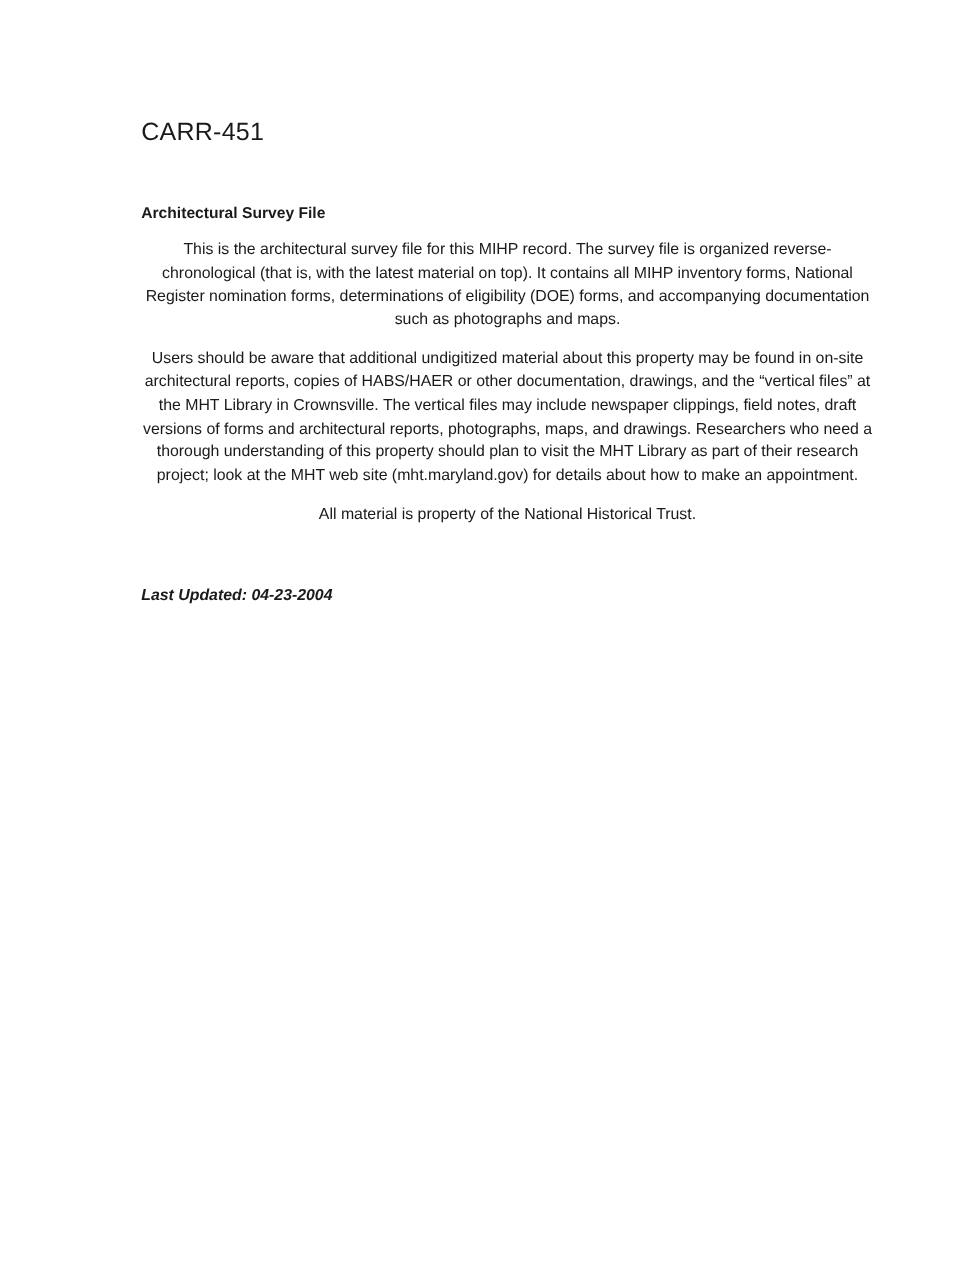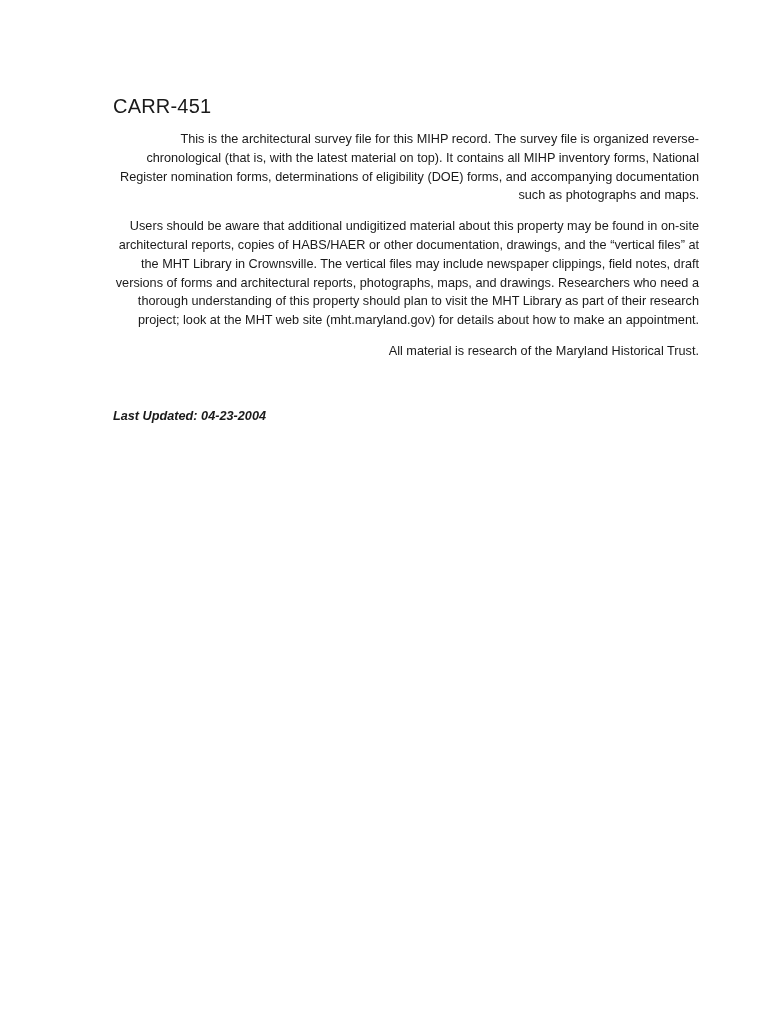--- a/index.html
+++ b/index.html
@@ -42,41 +42,42 @@
     font-weight: 700;
     margin-top: 45px;
     line-height: 15px;
   }
 
   .para {
     font-size: 12.7px;
     line-height: 18.8px;
     margin-top: 12px;
     max-width: 590px;
-    text-align: right;
+    text-align: center;
   }
 
   .last-updated {
     font-size: 12.7px;
     font-weight: 700;
     font-style: italic;
     margin-top: 46px;
     line-height: 18px;
   }
 </style>
 </head>
 <body>
 
 <div class="page">
 
   <div class="doc-id">CARR-451</div>
 
 
+  <div class="section-heading">Architectural Survey File</div>
 
   <div class="para">This is the architectural survey file for this MIHP record. The survey file is organized reverse-chronological (that is, with the latest material on top). It contains all MIHP inventory forms, National Register nomination forms, determinations of eligibility (DOE) forms, and accompanying documentation such as photographs and maps.</div>
 
   <div class="para">Users should be aware that additional undigitized material about this property may be found in on-site architectural reports, copies of HABS/HAER or other documentation, drawings, and the “vertical files” at the MHT Library in Crownsville. The vertical files may include newspaper clippings, field notes, draft versions of forms and architectural reports, photographs, maps, and drawings. Researchers who need a thorough understanding of this property should plan to visit the MHT Library as part of their research project; look at the MHT web site (mht.maryland.gov) for details about how to make an appointment.</div>
 
-  <div class="para">All material is research of the Maryland Historical Trust.</div>
+  <div class="para">All material is property of the National Historical Trust.</div>
 
   <div class="last-updated">Last Updated: 04-23-2004</div>
 
 </div>
 
 </body></html>

